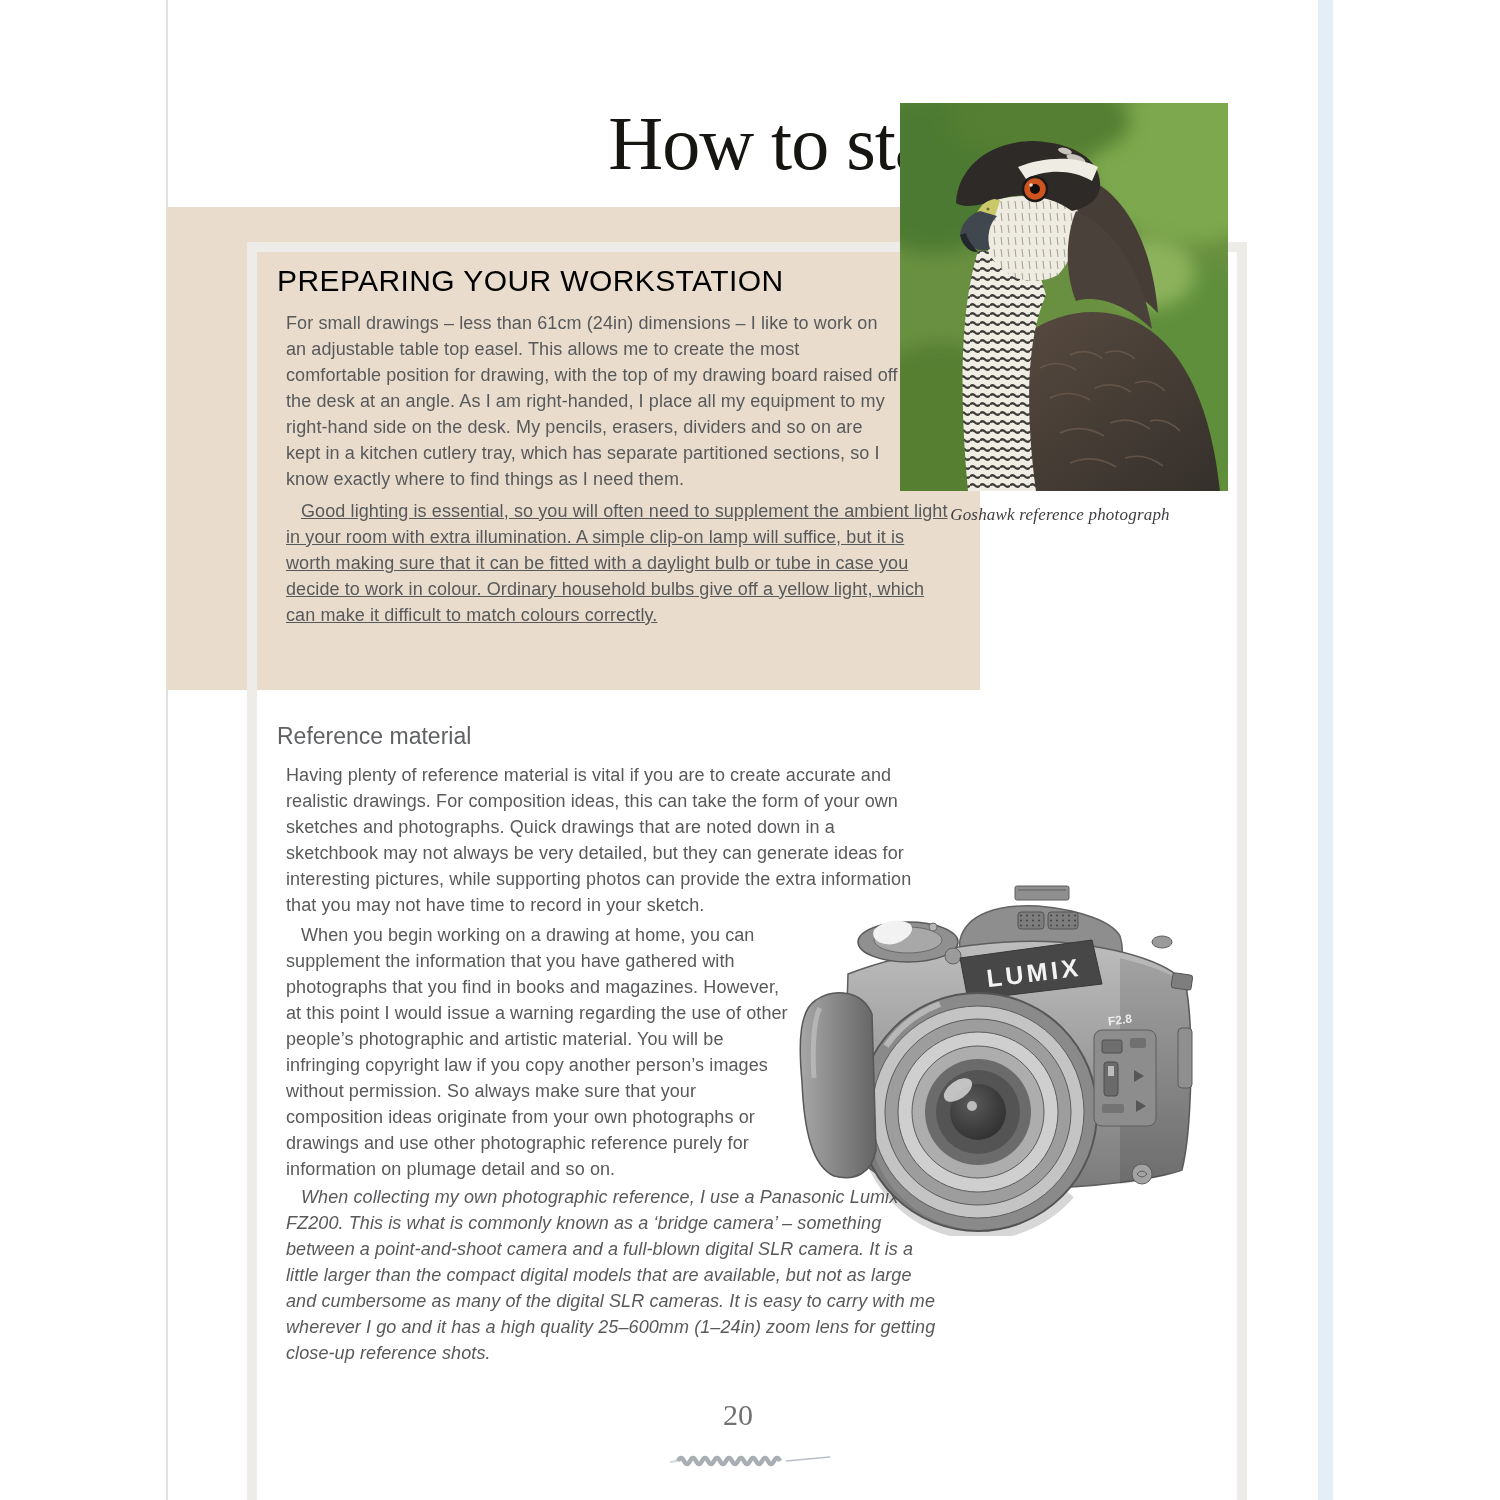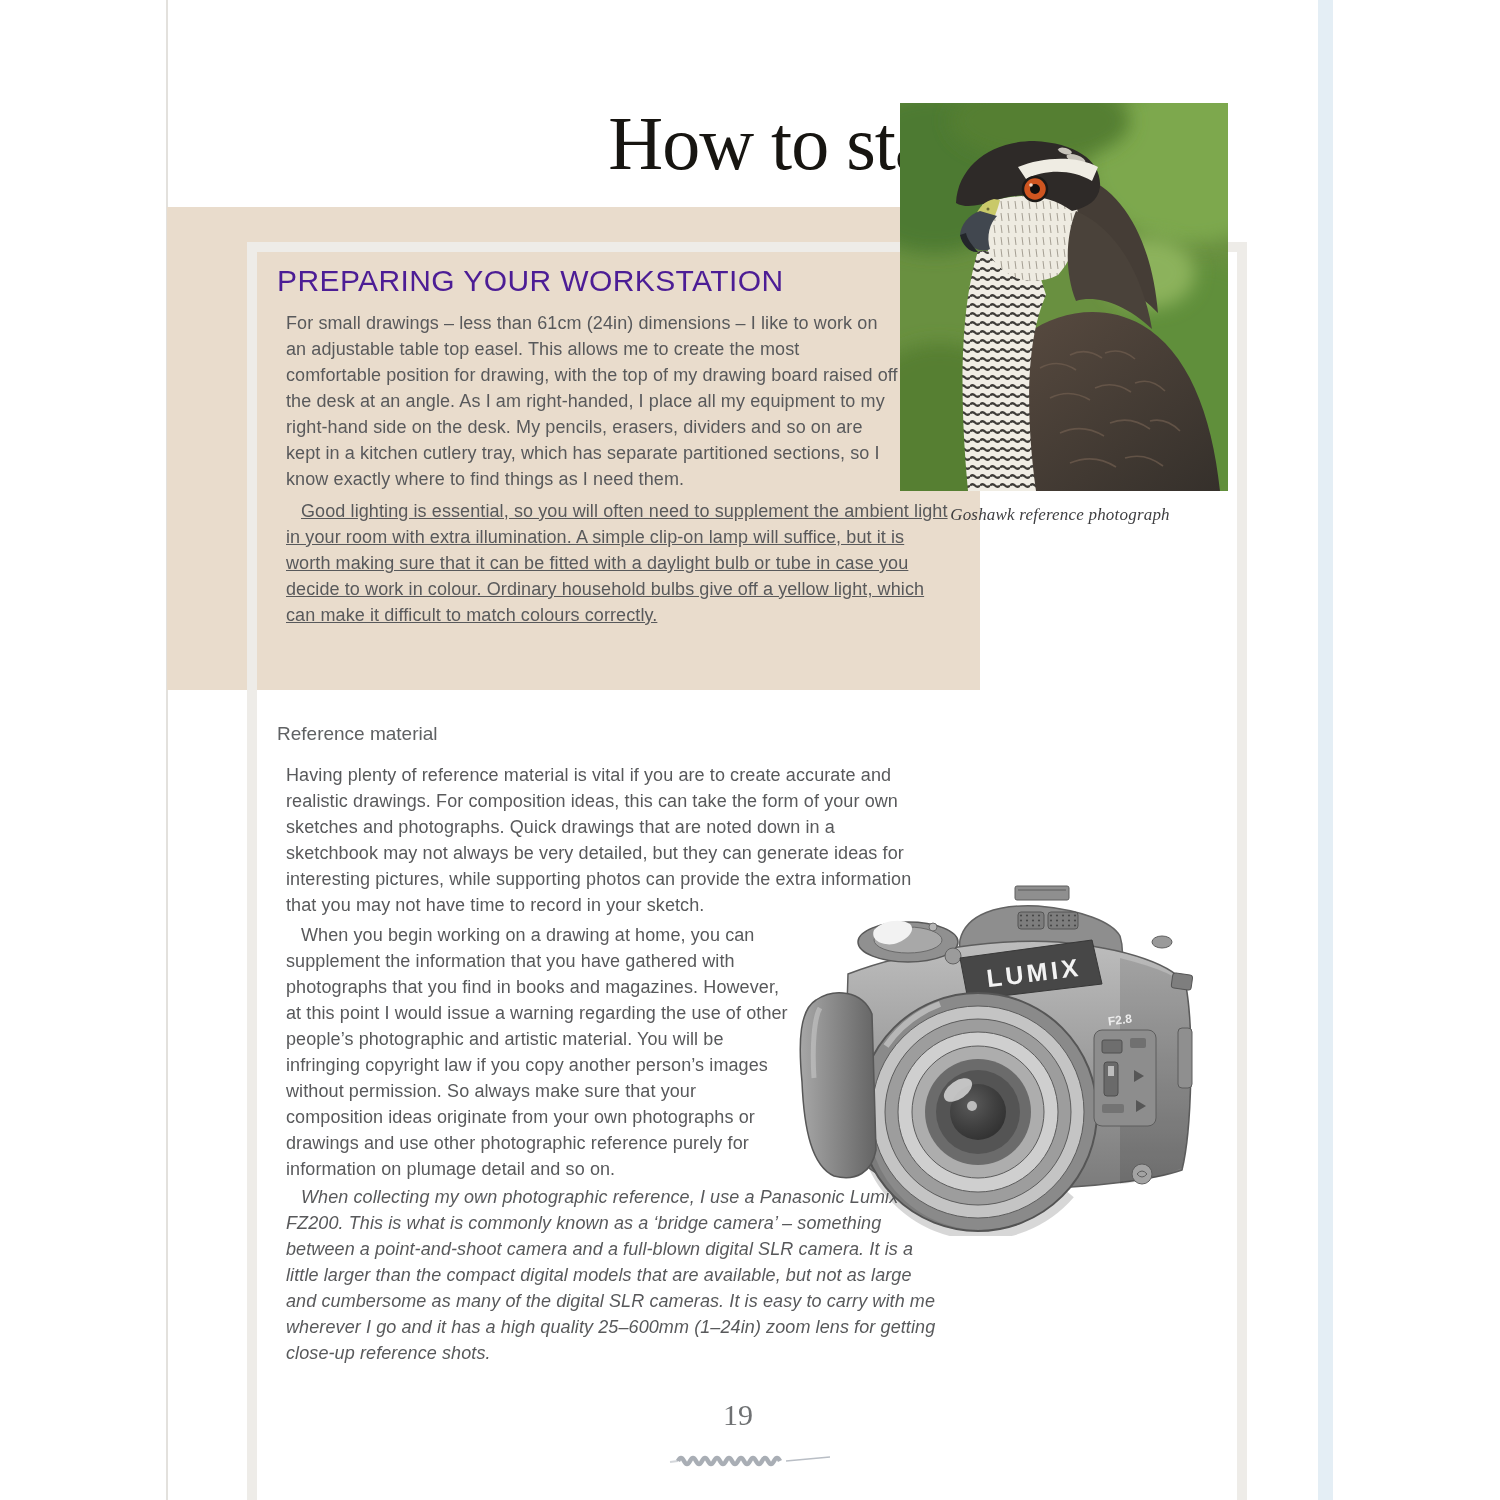--- a/index.html
+++ b/index.html
@@ -17,30 +17,30 @@
   }
   .page-edge-blue{left:1318px;top:0;width:15px;height:1500px;background:#e4eef5;}
 
   .book-title{
     left:272px;top:104px;width:700px;
     font-family:"Liberation Serif", serif;font-size:76px;line-height:1.05;
     color:#171511;letter-spacing:-1px;text-align:right;
   }
   .sec-heading{
     left:277px;top:264px;width:660px;
-    font-size:30px;color:#4c1d95;letter-spacing:0.4px;font-weight:400;
+    font-size:30px;color:#000000;letter-spacing:0.4px;font-weight:400;
   }
   .body-par{
     left:286px;color:#58595b;font-size:18px;line-height:26px;letter-spacing:0.1px;
   }
   .p1{top:310px;width:612px;}
   .p2{top:498px;width:662px;text-indent:15px;text-decoration:underline;}
   .sub-heading{
     left:277px;top:723px;width:400px;
-    font-size:19px;color:#5f6163;font-weight:400;
+    font-size:23px;color:#5f6163;font-weight:400;
   }
   .p3{top:762px;width:632px;}
   .p4{top:922px;width:502px;text-indent:15px;}
   .p5{top:1184px;width:656px;text-indent:15px;font-style:italic;}
 
   .goshawk{left:900px;top:103px;width:328px;height:388px;}
   .photo-caption{
     left:900px;top:505px;width:320px;text-align:center;
     font-family:"Liberation Serif", serif;font-style:italic;
     font-size:17px;color:#3e3e40;letter-spacing:0.2px;
@@ -207,18 +207,18 @@
     <polygon points="346,222 356,228 346,234" fill="#565656"></polygon>
     <text x="318" y="146" transform="rotate(-7 330 142)" font-size="12" fill="#ececec" font-weight="bold" font-family="Liberation Sans, sans-serif">F2.8</text>
     <rect x="382" y="96" width="20" height="15" rx="3" transform="rotate(8 392 103)" fill="#7e7e7e" stroke="#555555"></rect>
     <ellipse cx="372" cy="64" rx="10" ry="6" fill="#9a9a9a" stroke="#5f5f5f"></ellipse>
     <rect x="388" y="150" width="14" height="60" rx="4" fill="#8f8f8f" stroke="#5c5c5c"></rect>
     <circle cx="352" cy="296" r="10" fill="#a3a3a3" stroke="#5e5e5e"></circle>
     <path d="M347 296 q5 -6 10 0 q-5 6 -10 0" fill="none" stroke="#5e5e5e"></path>
   </g>
 </svg>
 
-<div class="abs page-num">19</div>
+<div class="abs page-num">20</div>
 <svg class="abs squiggle" viewBox="0 0 170 16">
   <path d="M2 10 L10 9" stroke="#d3d6da" stroke-width="2" fill="none"></path>
   <path d="M10 9 q3 -6 6 0 t6 0 t6 0 t6 0 t6 0 t6 0 t6 0 t6 0 t6 0 t6 0 t6 0 t6 0 t6 0 t6 0 t6 0 t6 0 t6 0" stroke="#9aa0a8" stroke-width="4.5" fill="none" opacity="0.85"></path>
   <path d="M118 9 q22 -2 44 -4" stroke="#b9bec5" stroke-width="1.5" fill="none"></path>
 </svg>
 
 </body></html>

